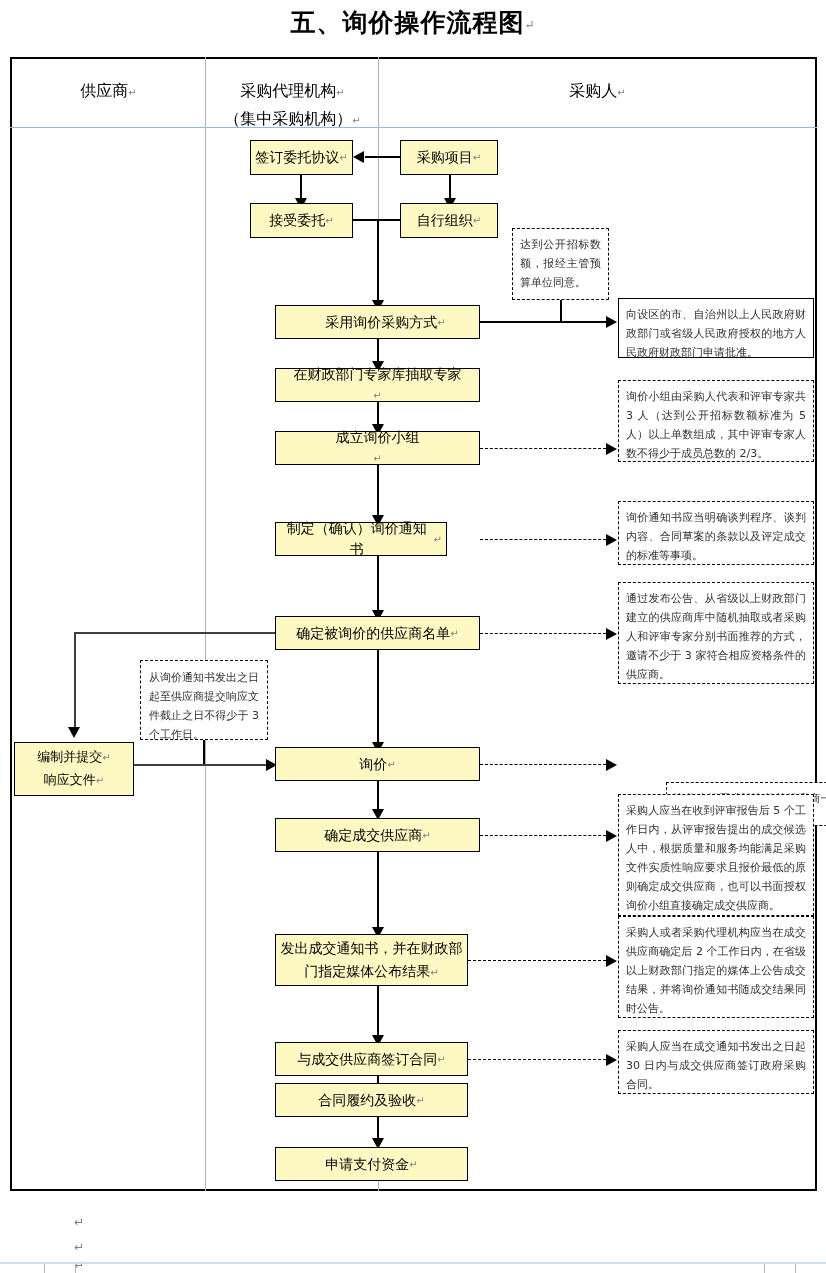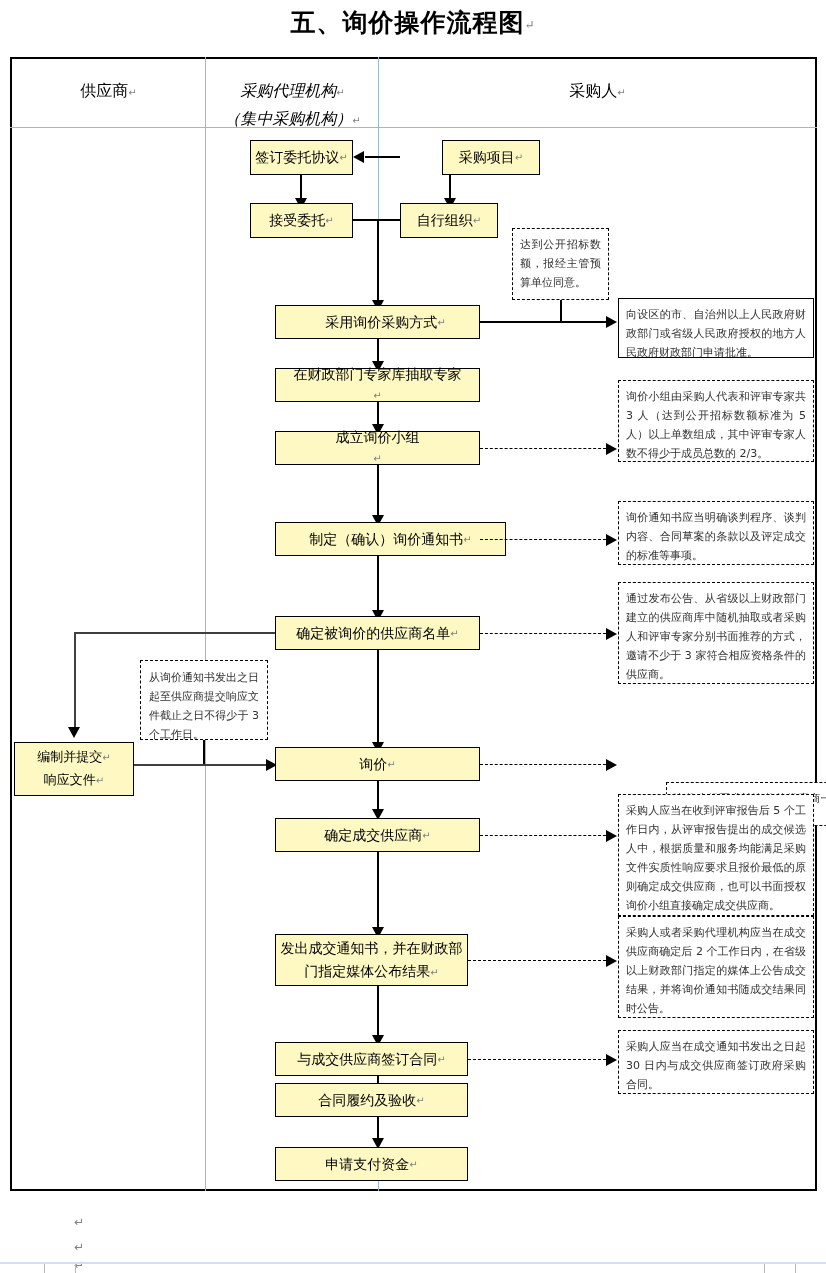--- a/index.html
+++ b/index.html
@@ -138,33 +138,33 @@
   </div>
 
   <div class="frame"></div>
   <div class="col-div" style="left:205px;"></div>
   <div class="col-div" style="left:378px;"></div>
   <div class="hdr-sep"></div>
 
   <div class="hdr" style="left:12px; top:78px; width:193px;">
     <span>供应商</span><span class="pil">↵</span>
   </div>
-  <div class="hdr" style="left:207px; top:78px; width:171px;font-style:italic;">
+  <div class="hdr" style="left:207px; top:78px; width:171px;">
     <div><span>采购代理机构</span><span class="pil">↵</span></div>
     <div><span>（集中采购机构）</span><span class="pil">↵</span></div>
   </div>
   <div class="hdr" style="left:379px; top:78px; width:437px;">
     <span>采购人</span><span class="pil">↵</span>
   </div>
 
   <div class="node" style="left:250px; top:140px; width:103px; height:35px;">
     <span>签订委托协议</span>
       <span class="pil">↵</span>
   </div>
-  <div class="node" style="left:400px; top:140px; width:98px; height:35px;margin-left:42px;">
+  <div class="node" style="left:400px; top:140px; width:98px; height:35px;">
     <span>采购项目</span>
       <span class="pil">↵</span>
   </div>
 
   <div class="ln h" style="left:365px; top:156px; width:35px;"></div>
   <div class="arr left" style="left:353px; top:151px;"></div>
 
   <div class="ln v" style="left:300px; top:175px; height:25px;"></div>
   <div class="arr down" style="left:295px; top:198px;"></div>
 
@@ -216,21 +216,21 @@
   </div>
   <div class="dash-h" style="left:480px; top:448px; width:126px;"></div>
   <div class="arr right" style="left:606px; top:443px;"></div>
   <div class="note" style="left:618px; top:380px; width:196px; height:82px;">
     <span>询价小组由采购人代表和评审专家共 3 人（达到公开招标数额标准为 5 人）以上单数组成，其中评审专家人数不得少于成员总数的 2/3。</span>
   </div>
 
   <div class="ln v" style="left:377px; top:465px; height:55px;"></div>
   <div class="arr down" style="left:372px; top:515px;"></div>
 
-  <div class="node" style="left:275px; top:522px; width:231px; height:34px;">
+  <div class="node" style="left:275px; top:522px; width:172px; height:34px;">
     <span>制定（确认）询价通知书</span>
       <span class="pil">↵</span>
   </div>
   <div class="dash-h" style="left:480px; top:539px; width:126px;"></div>
   <div class="arr right" style="left:606px; top:534px;"></div>
   <div class="note" style="left:618px; top:501px; width:196px; height:64px;">
     <span>询价通知书应当明确谈判程序、谈判内容、合同草案的条款以及评定成交的标准等事项。</span>
   </div>
 
   <div class="ln v" style="left:377px; top:556px; height:60px;"></div>

